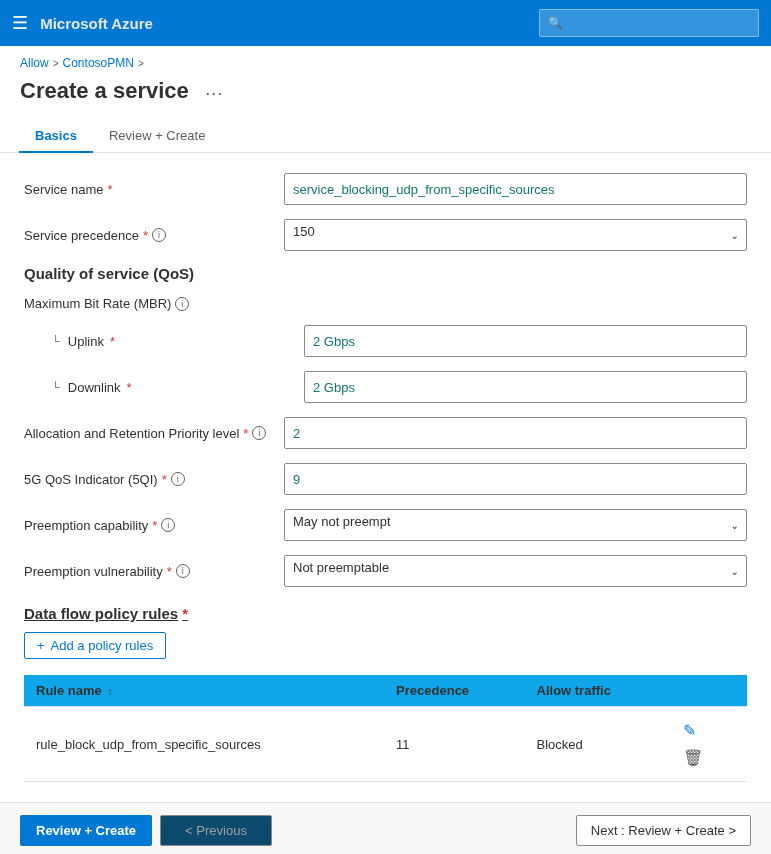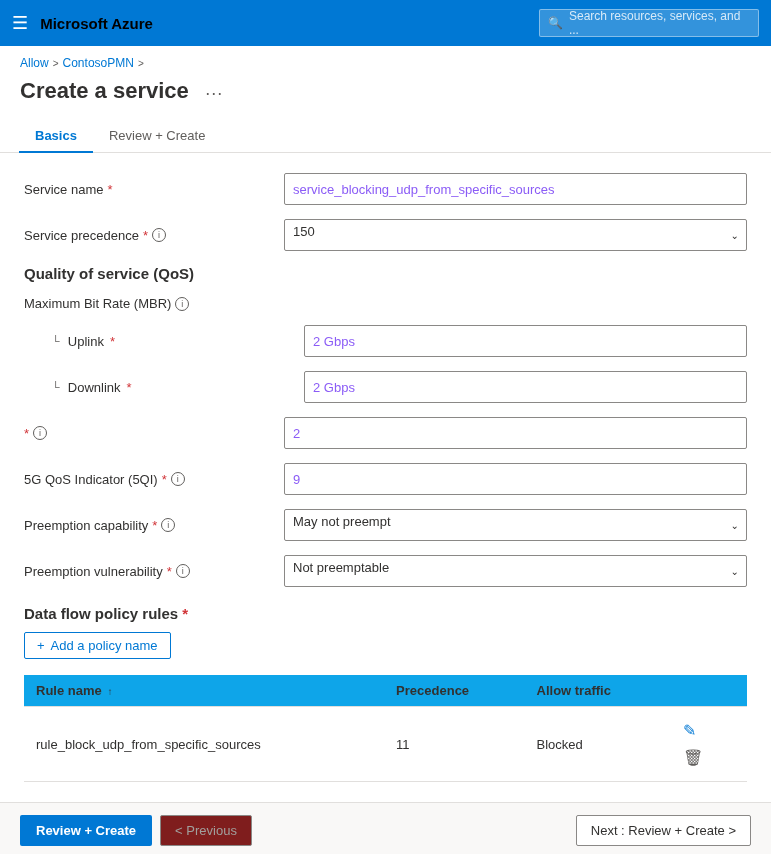--- a/index.html
+++ b/index.html
@@ -14,21 +14,21 @@
       padding: 0 12px;
       gap: 12px;
       flex-shrink: 0;
     }
     .topbar-hamburger {
       color: #fff;
       font-size: 18px;
       cursor: pointer;
     }
     .topbar-title {
-      color: #000000;
+      color: #e5e5e5;
       font-size: 15px;
       font-weight: 600;
     }
     .topbar-search {
       margin-left: auto;
       background: rgba(255,255,255,0.2);
       border: 1px solid rgba(255,255,255,0.4);
       border-radius: 2px;
       height: 28px;
       display: flex;
@@ -127,21 +127,21 @@
       cursor: pointer;
       flex-shrink: 0;
     }
     .form-input {
       flex: 1;
       height: 32px;
       border: 1px solid #8a8886;
       border-radius: 2px;
       padding: 0 8px;
       font-size: 13px;
-      color: #8b5cf6;
+      color: #0f766e;
       outline: none;
       max-width: 480px;
     }
 
     .form-select-wrapper {
       flex: 1;
       max-width: 480px;
       position: relative;
     }
     .form-select {
@@ -178,20 +178,21 @@
 
     
     .policy-rules-heading {
       font-size: 15px;
       font-weight: 700;
       margin-bottom: 10px;
       margin-top: 8px;
       display: flex;
       align-items: center;
       gap: 4px;
+      text-decoration: underline;
     }
     .policy-rules-heading .required { color: #d13438; }
 
     .add-policy-btn {
       display: inline-flex;
       align-items: center;
       gap: 6px;
       border: 1px solid #0078d4;
       background: #fff;
       color: #0078d4;
@@ -249,24 +250,24 @@
       background: #0078d4;
       color: #fff;
       border: none;
       padding: 8px 16px;
       font-size: 13px;
       font-weight: 600;
       cursor: pointer;
       border-radius: 2px;
     }
     .btn-secondary {
-      background: #7f1d1d;
+      background: #0c4a6e;
       color: #323130;
       border: 1px solid #8a8886;
-      padding: 7px 14px;
+      padding: 7px 24px;
       font-size: 13px;
       cursor: pointer;
       border-radius: 2px;
     }
     .btn-secondary:disabled { color: #a19f9d; cursor: default; }
     .btn-outline {
       background: #fff;
       color: #323130;
       border: 1px solid #8a8886;
       padding: 7px 14px;
@@ -277,21 +278,20 @@
     }
   </style>
 </head>
 <body>
 
 <div class="topbar">
   <span class="topbar-hamburger">☰</span>
   <span class="topbar-title">Microsoft Azure</span>
   <div class="topbar-search">
     <span>🔍</span>
-    <span>Search resources, services, and ...</span>
   </div>
 </div>
 
 <div class="breadcrumb">
   <a href="#">Allow</a>
   <span class="sep">&gt;</span>
   <a href="#">ContosoPMN</a>
   <span class="sep">&gt;</span>
 </div>
 
@@ -353,20 +353,21 @@
     <div class="form-label" style="padding-left: 8px; display:flex; align-items:center; gap:6px;">
       <span style="font-size:11px; color:#605e5c; margin-right:2px;">└</span>
       <span>Downlink</span>
       <span class="required">*</span>
     </div>
     <input class="form-input" type="text" value="2 Gbps" style="">
   </div>
 
   <div class="form-row">
     <div class="form-label">
+      <span>Allocation and Retention Priority level</span>
       <span class="required">*</span>
       <span class="info-icon">i</span>
     </div>
     <input class="form-input" type="text" value="2" style="">
   </div>
 
   <div class="form-row">
     <div class="form-label">
       <span>5G QoS Indicator (5QI)</span>
       <span class="required">*</span>
@@ -406,21 +407,21 @@
   </div>
 
   <div style="margin-top: 18px;">
     <div class="policy-rules-heading">
       <span>Data flow policy rules</span>
       <span class="required">*</span>
     </div>
 
     <button class="add-policy-btn">
       <span>+</span>
-      <span>Add a policy name</span>
+      <span>Add a policy rules</span>
     </button>
 
     <table class="policy-table">
       <thead>
         <tr>
           <th>
             <span>Rule name</span>
             <span class="sort-icon">↑</span>
           </th>
           <th>Precedence</th>

